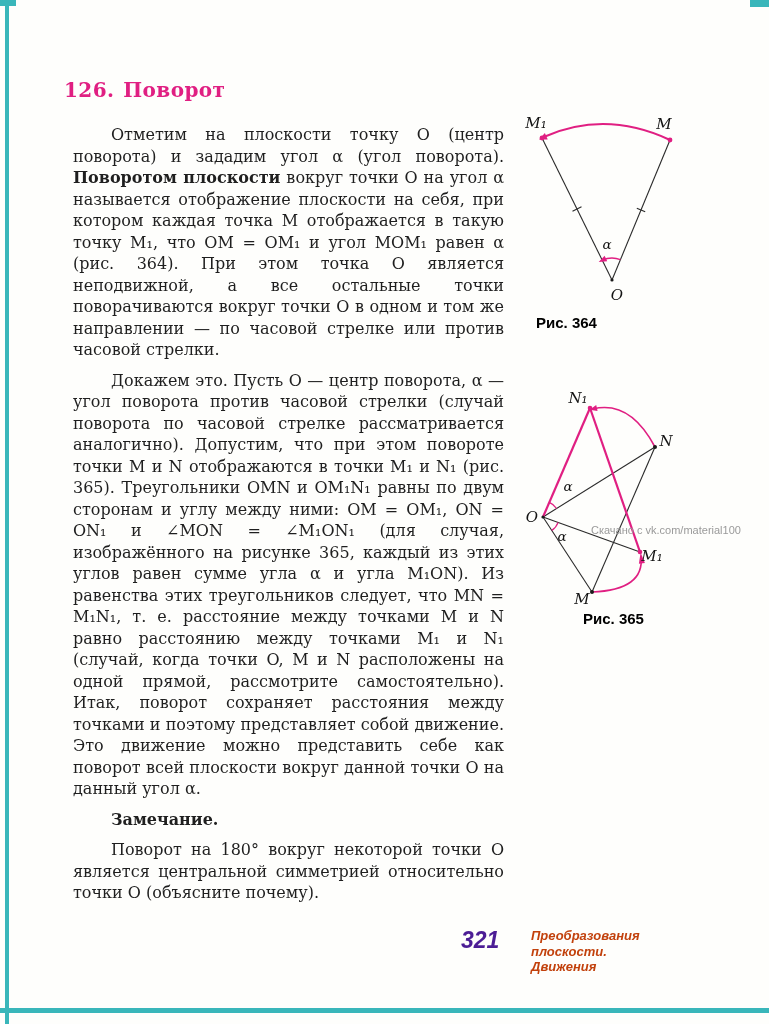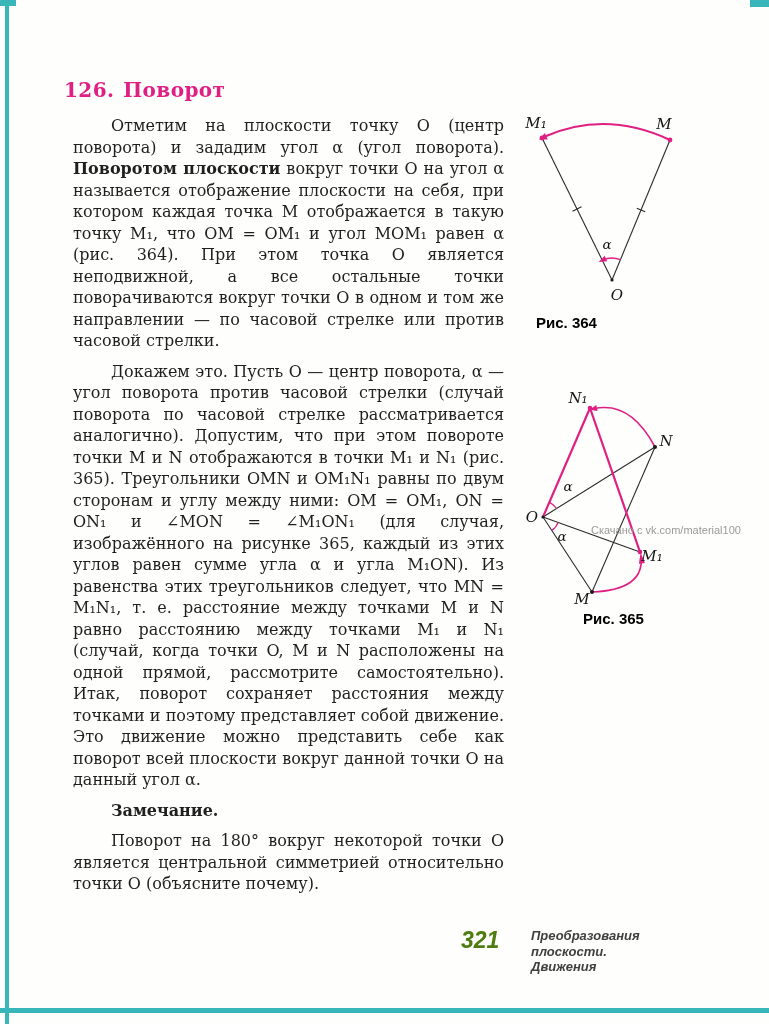--- a/index.html
+++ b/index.html
@@ -9,21 +9,21 @@
 
   
   .edge { position:absolute; background:#39b6ba; }
   .edge-left   { left:5px; top:0; width:4px; height:1024px; }
   .edge-bottom { left:0; top:1008px; width:769px; height:5px; }
   .edge-tl     { left:0; top:0; width:16px; height:6px; }
   .edge-tr     { left:750px; top:0; width:19px; height:7px; }
 
   .text-col { position:absolute; left:64px; top:78px; width:449px; color:#1f1f1f; }
   .section-heading { font-family:"DejaVu Serif", serif; font-weight:bold; font-size:20px;
-                     color:#e01f82; margin-bottom:13px; letter-spacing:.4px; }
+                     color:#e01f82; margin-bottom:22px; letter-spacing:.4px; }
   .section-heading .num { margin-right:9px; }
   .body-text p { font-family:"DejaVu Serif","DejaVu Sans",serif; font-size:16px;
                  line-height:21.5px; text-align:justify; text-indent:38px; margin:9px; }
   .body-text p b { font-weight:bold; }
   .remark-heading { font-family:"DejaVu Serif",serif; font-weight:bold; font-size:16.2px;
                     line-height:21.5px; text-indent:50px; margin-top:10px; }
 
   .figure { position:absolute; }
   .fig364 { left:520px; top:108px; }
   .fig365 { left:524px; top:388px; }
@@ -33,24 +33,24 @@
   .cap365 { left:536px; top:610px;margin-left:47px; }
 
   svg text { font-family:"DejaVu Serif","DejaVu Sans",serif; font-style:italic;
              font-size:15px; fill:#141414; }
   svg text.small { font-size:13.5px; }
 
   .watermark { position:absolute; left:591px; top:501px; font-family:"Liberation Sans",sans-serif;
                font-size:11px; color:#9a9a9a; z-index:5;margin-top:23px; }
 
   .page-num { position:absolute; left:461px; top:927px; font-family:"Liberation Sans",sans-serif;
-              font-style:italic; font-weight:bold; font-size:23px; color:#4d7c0f; }
+              font-style:italic; font-weight:bold; font-size:23px; color:#4c1d95; }
   .footer-right { position:absolute; left:531px; top:928px; font-family:"Liberation Sans",sans-serif;
                   font-style:italic; font-weight:bold; font-size:13px; line-height:15.5px;
-                  color:#404040; }
+                  color:#c2410c; }
 </style>
 </head>
 <body>
 
 <div class="page">
 
   <div class="edge edge-left"></div>
   <div class="edge edge-bottom"></div>
   <div class="edge edge-tl"></div>
   <div class="edge edge-tr"></div>

